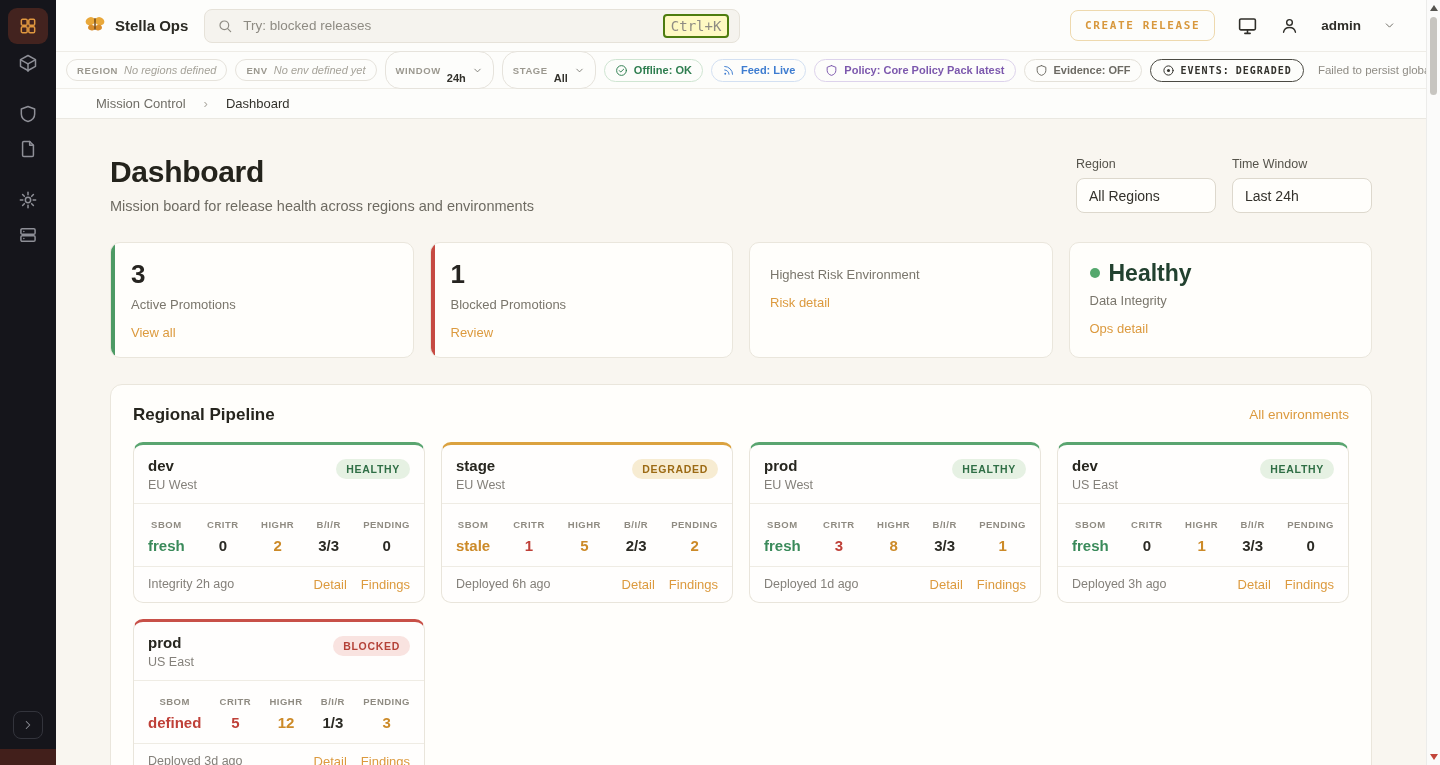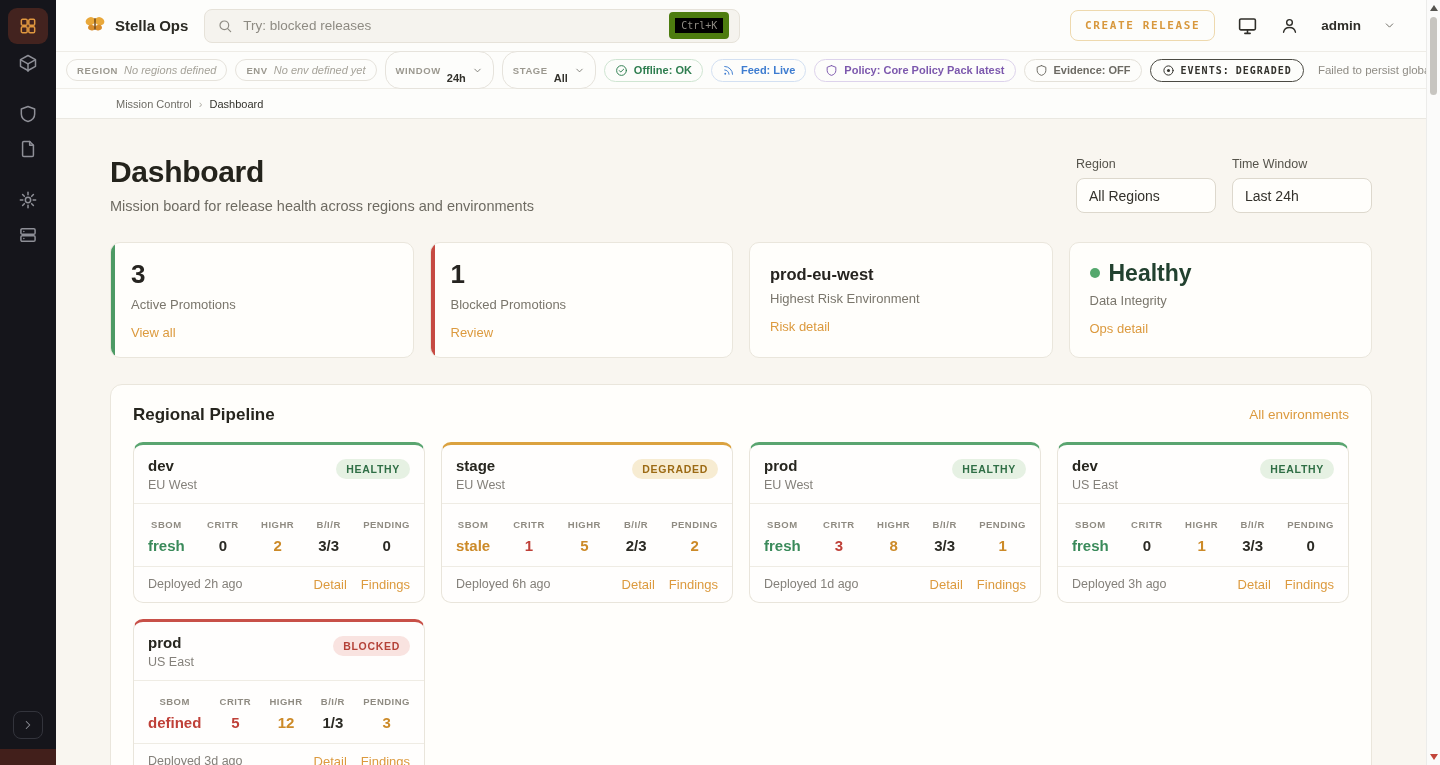--- a/index.html
+++ b/index.html
@@ -17,21 +17,21 @@
   .side-footer { width:56px; height:16px; background:#421f1b; }
 
   
   .main-col { width:1370px; display:flex; flex-direction:column; }
 
   .topbar { height:52px; background:#fdfdfb; border-bottom:1px solid #eeece6; display:flex; align-items:center; padding:0 30px 0 28px; flex-shrink:0; }
   .brand { display:flex; align-items:center; gap:9px; font-size:15px; font-weight:800; color:#2a2923; }
   .search { margin-left:16px; width:536px; height:34px; background:#f5f3ee; border:1px solid #e6e2d9; border-radius:8px; display:flex; align-items:center; gap:10px; padding:0 10px 0 12px; color:#8e8b83; }
   .search input { flex:1; border:none; background:transparent; outline:none; font-size:13.5px; color:#1d4ed8; font-family:inherit; }
   .search input::placeholder { color:#8e8b83; }
-  .search kbd { font-family:"DejaVu Sans Mono","Liberation Mono",monospace; font-size:10px; color:#8e8b83; border:6px solid #4d7c0f; border-radius:4px; padding:2px 6px; background:#000000; }
+  .search kbd { font-family:"DejaVu Sans Mono","Liberation Mono",monospace; font-size:14px; color:#8e8b83; border:2px solid #4d7c0f; border-radius:4px; padding:2px 6px; background:#fef9c3; }
   .top-right { margin-left:auto; display:flex; align-items:center; gap:22px; }
   .create-btn { font-family:"DejaVu Sans Mono","Liberation Mono",monospace; font-size:11px; font-weight:700; letter-spacing:1.6px; color:#d8983d; background:transparent; border:1px solid #eed9ae; border-radius:8px; padding:8px 14px; cursor:pointer; }
   .icon-btn { color:#2f2e29; cursor:pointer; display:flex; }
   .user-menu { display:flex; align-items:center; gap:22px; cursor:pointer; color:#2f2e29; }
   .user-name { font-size:13.5px; font-weight:600; }
   .chev { color:#6f6d66; }
 
   
   .context-bar { height:37px; background:#fdfdfb; border-bottom:1px solid #f0eee8; display:flex; align-items:center; gap:8px; padding:0 10px; flex-shrink:0; white-space:nowrap; }
   .chip { display:inline-flex; align-items:center; gap:6px; border:1px solid #e6e3dc; background:#fdfdfb; border-radius:15px; padding:4px 10px; font-size:11px; cursor:pointer; }
@@ -40,21 +40,21 @@
   .chip .c-val { color:#33322c; font-weight:700; font-size:11px;margin-top:16px; }
   .chip-offline { color:#2e7d4f; border-color:#cfe5d2; }
   .chip-feed { color:#3d7cd0; border-color:#d3e0f2; }
   .chip-policy { color:#7c58ad; border-color:#ddd3ec; }
   .chip-evidence { color:#6c6a63; border-color:#e4e1d9; }
   .chip-status { font-size:11px; font-weight:600; }
   .chip-events { border:1px solid #4b4a43; color:#32312c; font-size:10px; letter-spacing:1px; font-weight:700; padding:4px 11px; }
   .ctx-warning { font-size:11.5px; color:#8f8c85; margin-left:6px; }
 
   
-  .breadcrumb-bar { height:30px; background:#fdfdfb; border-bottom:1px solid #eae8e1; display:flex; align-items:center; gap:7px; padding:0 60px; font-size:11px; flex-shrink:0; }
+  .breadcrumb-bar { height:30px; background:#fdfdfb; border-bottom:1px solid #eae8e1; display:flex; align-items:center; gap:18px; padding:0 40px; font-size:13px; flex-shrink:0; }
   .bc-parent { color:#6f6d66; cursor:pointer; }
   .bc-sep { color:#b2afa7; }
   .bc-current { color:#33322c; font-weight:500; }
 
   
   .content { flex:1; background:#f9f6f0; overflow:hidden; padding:36px 54px 0; }
   .page-head { display:flex; justify-content:space-between; align-items:flex-start; }
   .page-title { font-size:30px; font-weight:700; color:#24231c; letter-spacing:-.3px; }
   .page-subtitle { margin-top:9px; font-size:14.5px; color:#6e6b62; }
   .head-filters { display:flex; gap:16px; padding-top:2px; }
@@ -333,21 +333,20 @@
         <div class="sum-value">3</div>
         <div class="sum-label">Active Promotions</div>
         <a class="sum-link">View all</a>
       </div>
       <div class="sum-card accent-red">
         <div class="sum-value">1</div>
         <div class="sum-label">Blocked Promotions</div>
         <a class="sum-link">Review</a>
       </div>
       <div class="sum-card">
-        <div class="sum-value small">prod-eu-west</div>
         <div class="sum-label">Highest Risk Environment</div>
         <a class="sum-link">Risk detail</a>
       </div>
       <div class="sum-card">
         <div class="sum-value health">
           <span class="dot"></span>
           <span>Healthy</span>
         </div>
         <div class="sum-label">Data Integrity</div>
         <a class="sum-link">Ops detail</a>
@@ -371,21 +370,21 @@
             <span class="badge b-healthy">HEALTHY</span>
           </div>
           <div class="env-metrics">
             <div class="metric"><span class="m-label">SBOM</span><span class="m-val v-green">fresh</span></div>
             <div class="metric"><span class="m-label">CRITR</span><span class="m-val v-dark">0</span></div>
             <div class="metric"><span class="m-label">HIGHR</span><span class="m-val v-amber">2</span></div>
             <div class="metric"><span class="m-label">B/I/R</span><span class="m-val v-dark">3/3</span></div>
             <div class="metric"><span class="m-label">PENDING</span><span class="m-val v-dark">0</span></div>
           </div>
           <div class="env-foot">
-            <span class="deployed">Deployed 2h ago</span>
+            <span class="deployed">Integrity 2h ago</span>
             <span class="f-links">
               <a class="f-link">Detail</a>
               <a class="f-link">Findings</a>
             </span>
           </div>
         </div>
 
         <div class="env-card st-degraded">
           <div class="env-head">
             <div>

